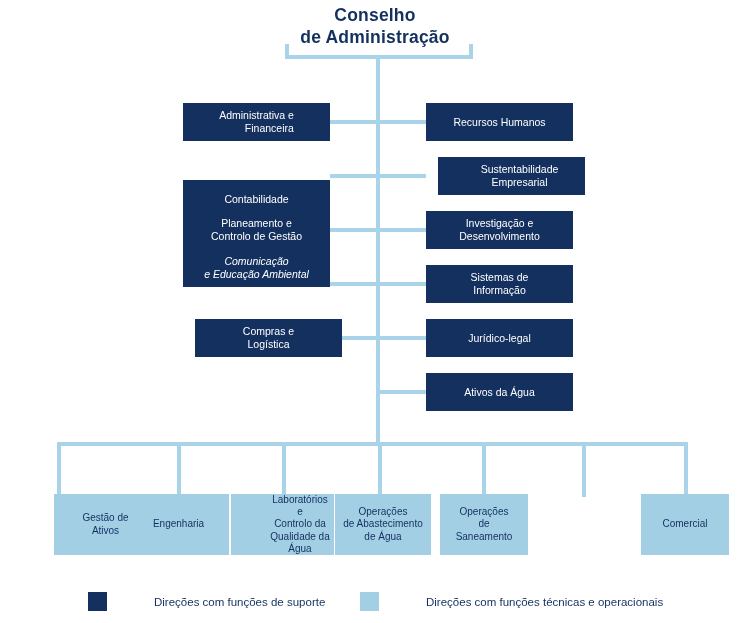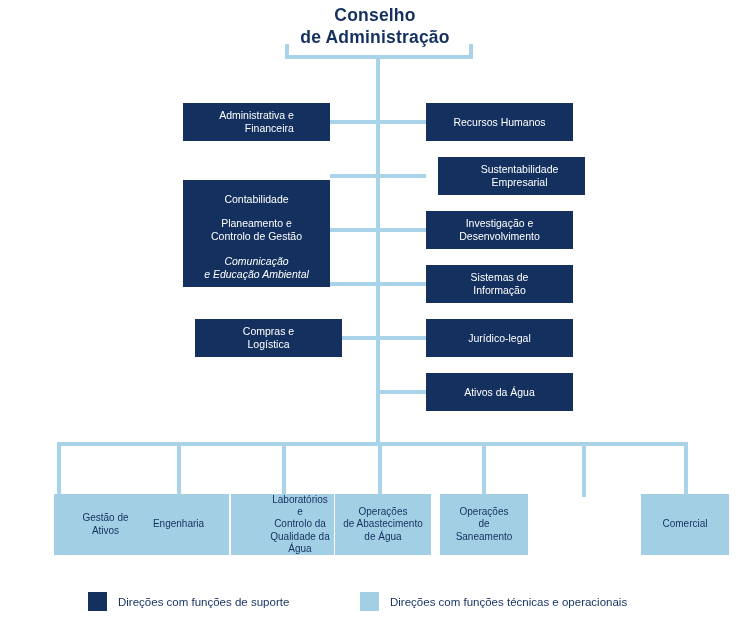--- a/index.html
+++ b/index.html
@@ -69,20 +69,21 @@
     color: #13305f;
     font-size: 10px;
     height: 61px;
     padding: 0 4px;
   }
   
   .legend-item {
     position: absolute;
     display: flex;
     align-items: center;
+    gap: 36px;
   }
   .legend-swatch {
     width: 19px;
     height: 19px;
     flex: 0 0 auto;
   }
   .legend-swatch.support { background: #13305f; }
   .legend-swatch.operational { background: #a3cfe5; }
   .legend-label {
     margin-left: 11px;

